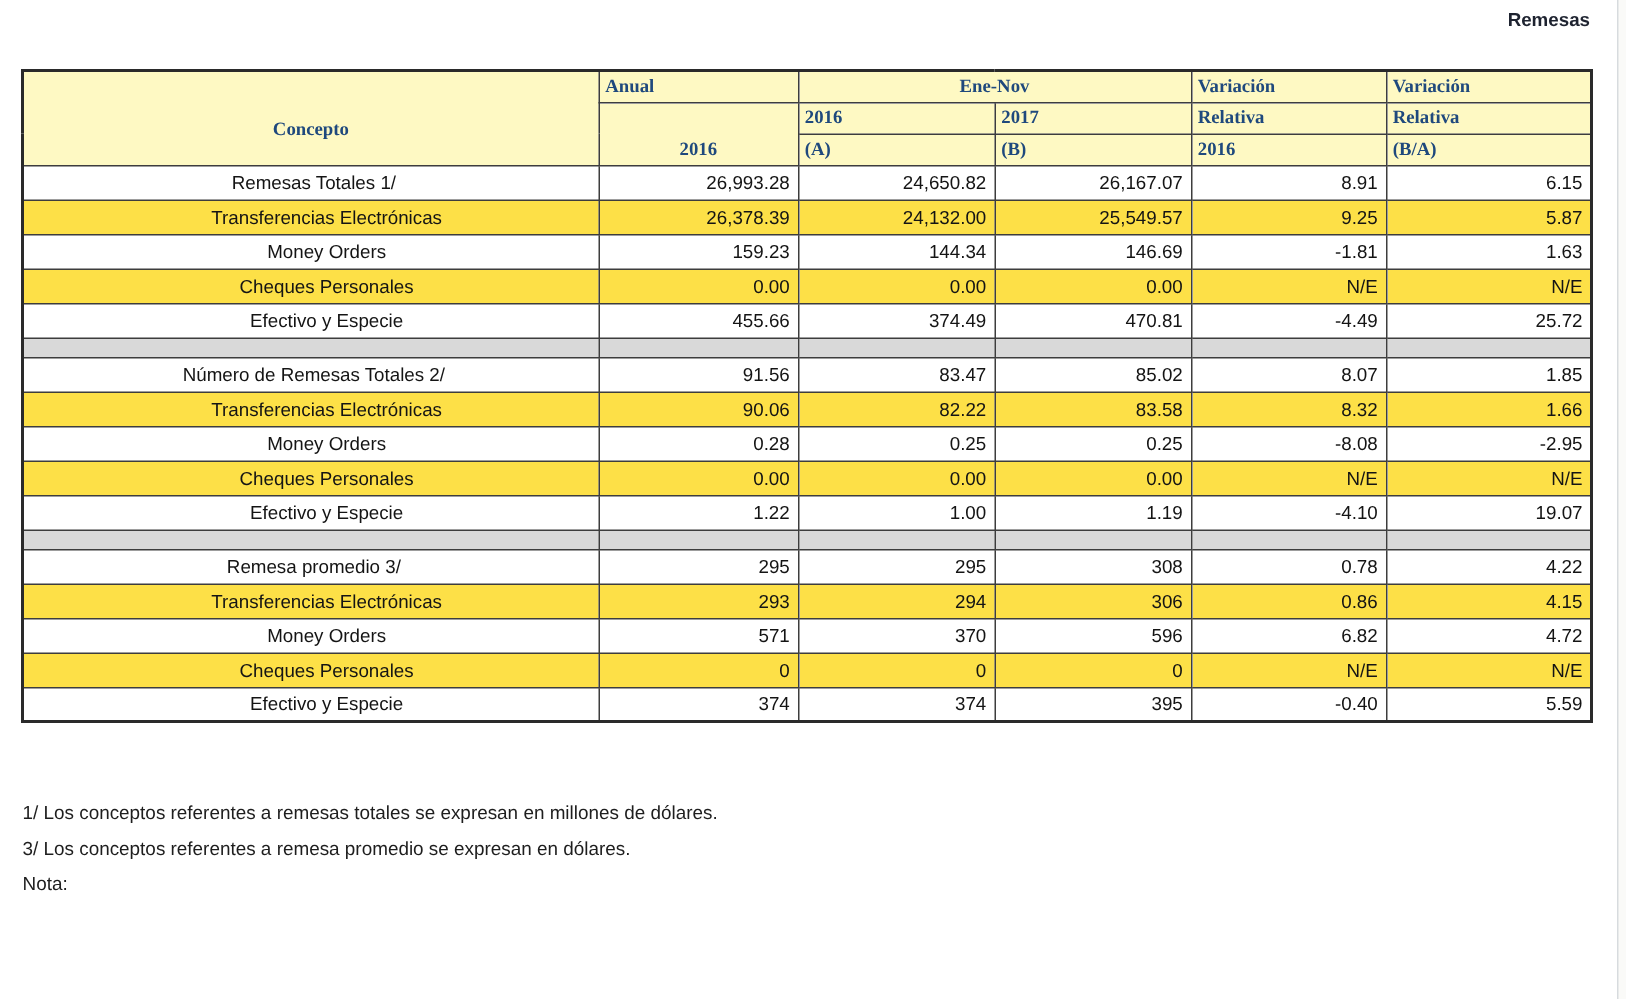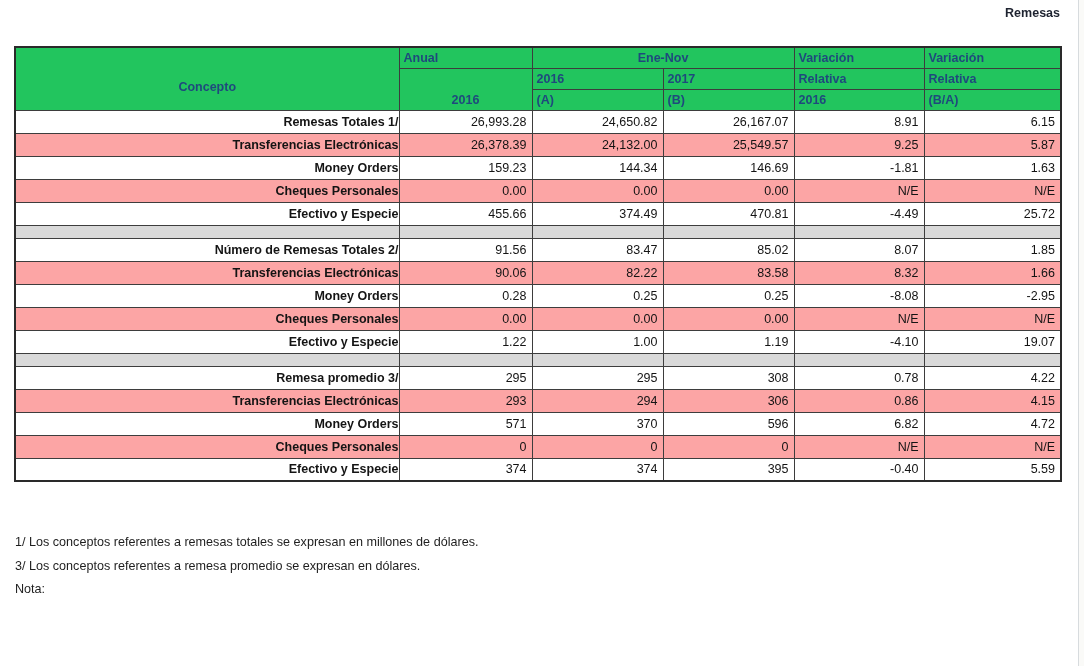--- a/index.html
+++ b/index.html
@@ -22,35 +22,36 @@
     border-collapse:collapse; table-layout:fixed;
     border:2px solid #2a2a2a;
   }
   .tbl th, .tbl td {
     border:1px solid #3d3d3d;
     font-family:"Liberation Sans", sans-serif;
     font-size:12.5px;
     overflow:hidden; white-space:nowrap;
   }
   .tbl thead th {
-    background:#22c55e;
+    background:#fef9c3;
     color:#1f497d;
     font-weight:bold;
     text-align:left;
     padding:2px 4px;
     height:21px;
     vertical-align:middle;
+    font-family:Liberation Serif, serif;
   }
   .tbl thead th.concepto { vertical-align:bottom; text-align:center; padding-bottom:16px; }
   .tbl thead th.anual-year { vertical-align:bottom; text-align:center; padding-bottom:3px; }
   .tbl thead th.center { text-align:center; }
   .tbl tbody td { height:23px; color:#141414; background:#ffffff; }
-  .tbl tbody tr.g td { background:#fca5a5; }
+  .tbl tbody tr.g td { background:#fde047; }
   .tbl tbody tr.sep td { height:13px; background:#d9d9d9; }
-  .lbl { padding-left:4px; text-align:right;font-weight:bold; }
+  .lbl { padding-left:4px; text-align:center; }
   .ind { padding-left:21px; }
   .num { padding-right:5px; text-align:right; }
   .notes {
     position:absolute; left:15px; top:531px; width:900px;
     font-size:12.6px; color:#1e1e1e; line-height:23.5px;
   }
   .edge-strip {
     position:absolute; right:0; top:0; width:6px; height:666px;
     background:#fafaf8; border-left:1px solid #d7dbde;
   }

